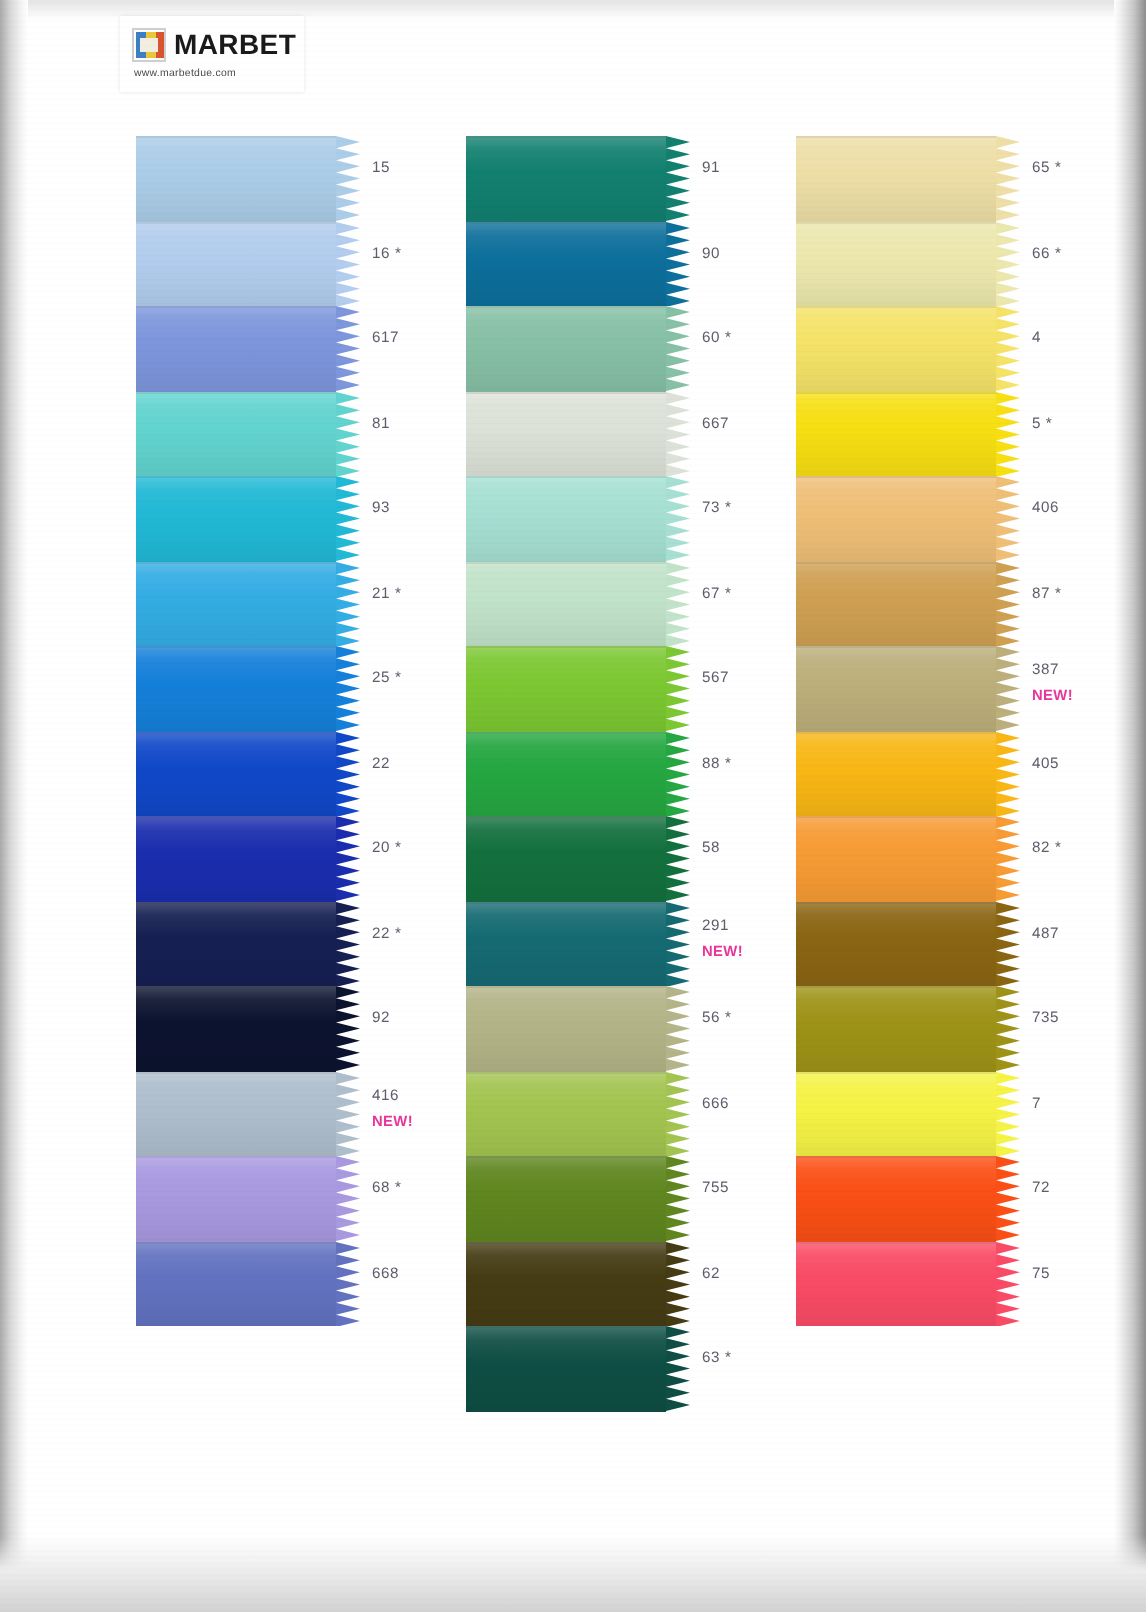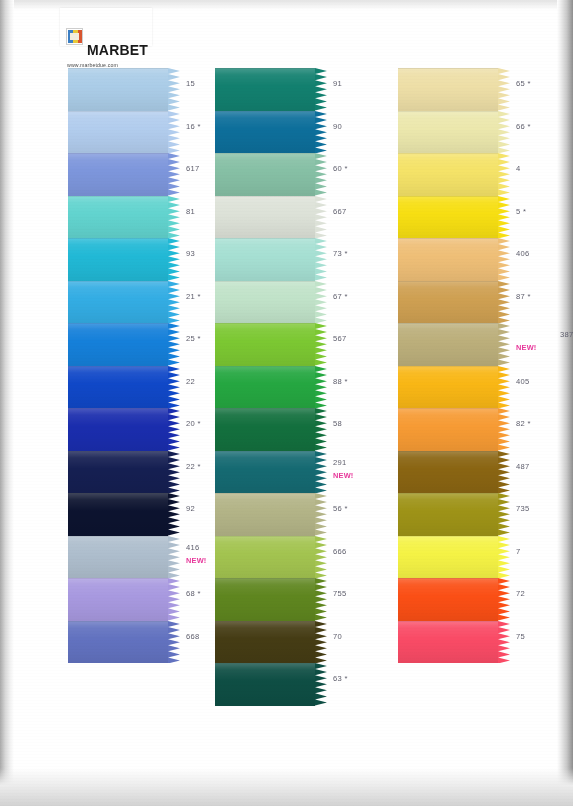--- a/index.html
+++ b/index.html
@@ -83,37 +83,36 @@
   .lm4 { left: 3px; top: 4px;  width: 9px;  height: 7px;  background: #f3efe0; }
 
   .logo-word {
     font-family: "Liberation Sans", sans-serif;
     font-weight: bold;
     font-size: 14px;
     letter-spacing: 0.2px;
     color: #1a1a1a;
     margin-left: 4px;
     line-height: 17px;
-    margin-top: 28px;
   }
   .logo-url {
     font-family: "Liberation Sans", sans-serif;
     font-size: 5.2px;
     color: #4a4a4a;
     letter-spacing: 0.15px;
     margin: 3px 0 0 7px;
   }
 
   
   .column {
     position: absolute;
     top: 68px;
   }
   #column-1 { left: 68px; }
-  #column-2 { left: 215px; }
+  #column-2 { left: 233px; }
   #column-3 { left: 398px; }
 
   .swatch-row {
     position: relative;
     height: 42.5px;
     width: 175px;
   }
 
   
   .ribbon {
@@ -463,21 +462,21 @@
         </div>
         <div class="row-label">755</div>
       </div>
       <div class="swatch-row">
         <div class="ribbon">
           <div class="ribbon-body" style="background: rgb(69, 60, 20);"></div>
           <div class="ribbon-zig"><svg width="12" height="42.5" viewBox="0 0 12 42.5" preserveAspectRatio="none">
               <path d="M0,0 L12,3.0357142857142856 L0,6.071428571428571 L12,9.107142857142858 L0,12.142857142857142 L12,15.178571428571427 L0,18.214285714285715 L12,21.25 L0,24.285714285714285 L12,27.32142857142857 L0,30.357142857142854 L12,33.39285714285714 L0,36.42857142857142 L12,39.464285714285715 L0,42.5 Z" fill="#453c14"></path>
             </svg></div>
         </div>
-        <div class="row-label">70</div>
+        <div class="row-label">62</div>
       </div>
       <div class="swatch-row">
         <div class="ribbon">
           <div class="ribbon-body" style="background: rgb(14, 78, 68);"></div>
           <div class="ribbon-zig"><svg width="12" height="42.5" viewBox="0 0 12 42.5" preserveAspectRatio="none">
               <path d="M0,0 L12,3.0357142857142856 L0,6.071428571428571 L12,9.107142857142858 L0,12.142857142857142 L12,15.178571428571427 L0,18.214285714285715 L12,21.25 L0,24.285714285714285 L12,27.32142857142857 L0,30.357142857142854 L12,33.39285714285714 L0,36.42857142857142 L12,39.464285714285715 L0,42.5 Z" fill="#0e4e44"></path>
             </svg></div>
         </div>
         <div class="row-label">63 *</div>
       </div>
@@ -537,21 +536,21 @@
         </div>
         <div class="row-label">87 *</div>
       </div>
       <div class="swatch-row">
         <div class="ribbon">
           <div class="ribbon-body" style="background: rgb(188, 175, 123);"></div>
           <div class="ribbon-zig"><svg width="12" height="42.5" viewBox="0 0 12 42.5" preserveAspectRatio="none">
               <path d="M0,0 L12,3.0357142857142856 L0,6.071428571428571 L12,9.107142857142858 L0,12.142857142857142 L12,15.178571428571427 L0,18.214285714285715 L12,21.25 L0,24.285714285714285 L12,27.32142857142857 L0,30.357142857142854 L12,33.39285714285714 L0,36.42857142857142 L12,39.464285714285715 L0,42.5 Z" fill="#bcaf7b"></path>
             </svg></div>
         </div>
-        <div class="row-label" style="top: 7px; margin-left: 44px;">387</div>
+        <div class="row-label" style="top: 7px;">387</div>
         <div class="row-new" style="color: rgb(232, 55, 155);">NEW!</div>
       </div>
       <div class="swatch-row">
         <div class="ribbon">
           <div class="ribbon-body" style="background: rgb(249, 183, 21);"></div>
           <div class="ribbon-zig"><svg width="12" height="42.5" viewBox="0 0 12 42.5" preserveAspectRatio="none">
               <path d="M0,0 L12,3.0357142857142856 L0,6.071428571428571 L12,9.107142857142858 L0,12.142857142857142 L12,15.178571428571427 L0,18.214285714285715 L12,21.25 L0,24.285714285714285 L12,27.32142857142857 L0,30.357142857142854 L12,33.39285714285714 L0,36.42857142857142 L12,39.464285714285715 L0,42.5 Z" fill="#f9b715"></path>
             </svg></div>
         </div>
         <div class="row-label">405</div>

